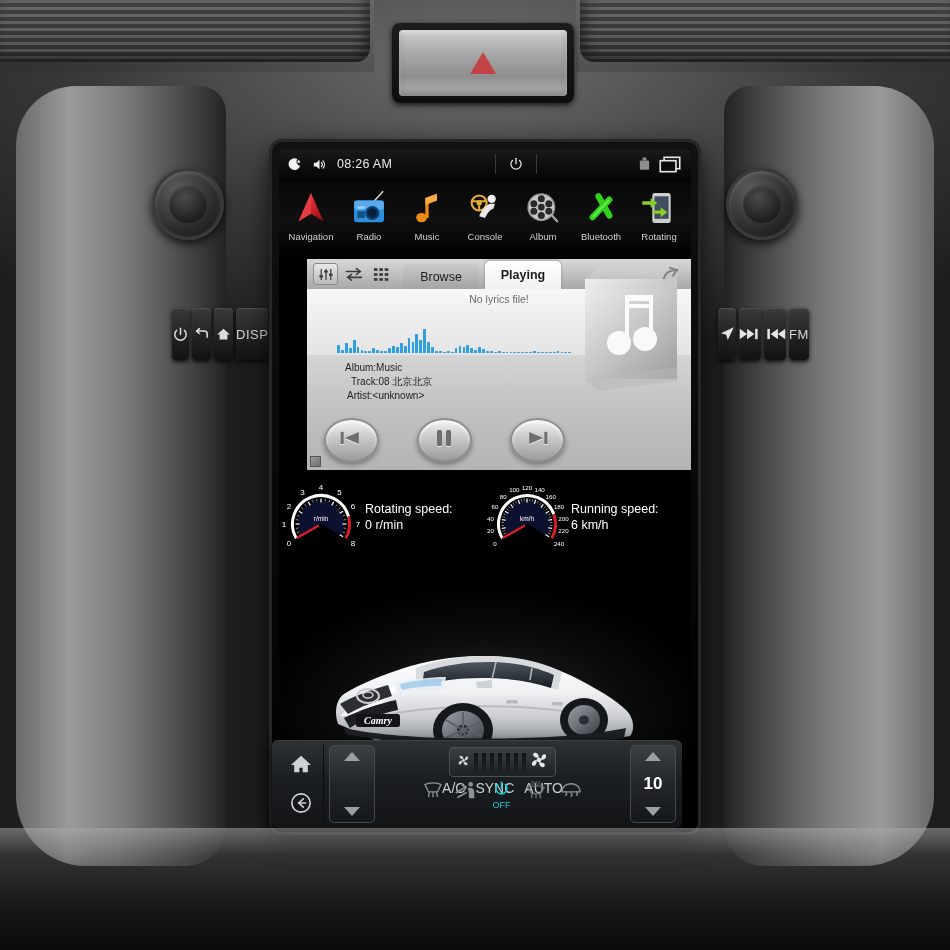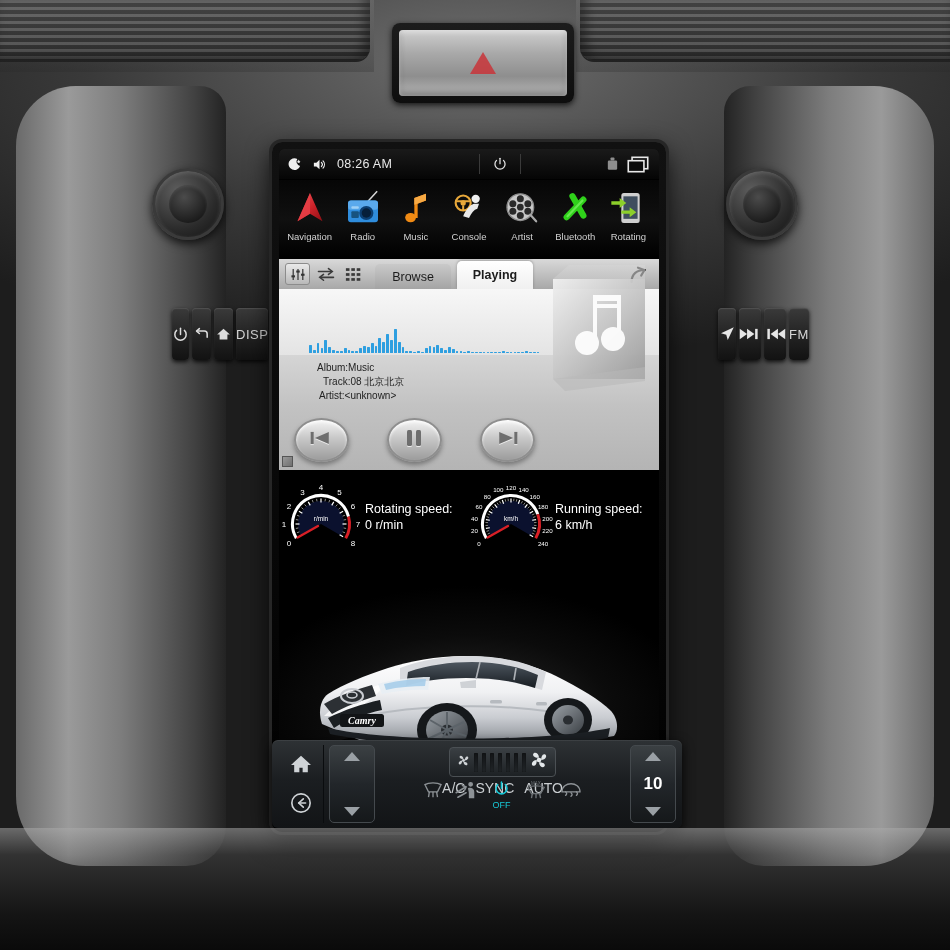--- a/index.html
+++ b/index.html
@@ -102,21 +102,21 @@
     box-shadow: 0 2px 4px rgba(0,0,0,.8), inset 0 1px 1px rgba(255,255,255,.12);
     display: flex; align-items: center; justify-content: center;
     color: #dcdcdc; font-size: 16px;
   }
   .hw-btn svg { display: block; }
   .hw-text { font-size: 13px; letter-spacing: .5px; color: #d5d5d5; }
 
   
   #bezel {
     position: absolute; left: 272px; top: 142px;
-    width: 394px; height: 690px;
+    width: 426px; height: 690px;
     background: linear-gradient(180deg,#111,#000);
     border-radius: 10px;
     box-shadow: 0 0 0 3px #262626, 0 8px 26px rgba(0,0,0,.9);
     padding: 7px;
   }
   #screen {
     width: 100%; height: 100%;
     background: #000;
     border-radius: 5px;
     overflow: hidden;
@@ -153,20 +153,21 @@
   .app-glyph { height: 48px; display: flex; align-items: center; justify-content: center; }
   .app-label { font-size: 9.5px; color: #d2d2d2; margin-top: -1px; white-space: nowrap; }
 
   
   #player {
     flex: 0 0 212px;
     background: linear-gradient(180deg,#f2f2f2,#dcdcdc);
     display: flex; flex-direction: column;
     position: relative;
     border-top: 1px solid #000;
+    margin-left: 28px;
   }
   #player-tabs {
     height: 30px; flex: 0 0 30px;
     background: linear-gradient(180deg,#d9d9d9,#a8a8a8);
     display: flex; align-items: flex-end;
     padding: 0 6px;
     position: relative;
   }
   .tool-ico {
     width: 25px; height: 22px; margin: 0 3px 4px 0;
@@ -552,21 +553,21 @@
               <circle cx="22" cy="23" r="4" fill="#2a2a2a"></circle>
               <circle cx="22" cy="13" r="4.2" fill="#2a2a2a"></circle>
               <circle cx="22" cy="33" r="4.2" fill="#2a2a2a"></circle>
               <circle cx="13" cy="19" r="4.2" fill="#2a2a2a"></circle>
               <circle cx="31" cy="19" r="4.2" fill="#2a2a2a"></circle>
               <circle cx="13" cy="28" r="4.2" fill="#2a2a2a"></circle>
               <circle cx="31" cy="28" r="4.2" fill="#2a2a2a"></circle>
               <path d="M34 32 L41 40" stroke="#aaa" stroke-width="2.6" stroke-linecap="round"></path>
             </svg>
           </span>
-          <span class="app-label">Artist</span>
+          <span class="app-label">Album</span>
         </div>
 
         <div class="app-item">
           <span class="app-glyph">
             <svg width="40" height="40" viewBox="0 0 48 48">
               <path d="M14 35 L34 14" stroke="#2fd11a" stroke-width="7.5" stroke-linecap="round"></path>
               <path d="M21 10 L34 33" stroke="#2fd11a" stroke-width="7.5" stroke-linecap="round"></path>
               <path d="M15 34 L33 15" stroke="#66e84f" stroke-width="2.6" stroke-linecap="round"></path>
             </svg>
           </span>
@@ -624,20 +625,21 @@
           <span class="tab active">Playing</span>
           <span class="tool-ico" id="tab-back">
             <svg width="22" height="19" viewBox="0 0 24 20" fill="none" stroke="#2a2a2a" stroke-width="2.4" stroke-linecap="round">
               <path d="M5 17 C5 8 11 4 19 4"></path>
                 <polyline points="12,1.5 19,4 15.5,10"></polyline>
             </svg>
           </span>
         </div>
 
         <div id="lyrics-area">
+          <span id="lyrics-text">No lyrics file!</span>
           <div id="waveform-row">
               <span class="wbar" style="height: 8px;"></span>
               <span class="wbar" style="height: 3.42857px;"></span>
               <span class="wbar" style="height: 10.2857px;"></span>
               <span class="wbar" style="height: 5.14286px;"></span>
               <span class="wbar" style="height: 12.5714px;"></span>
               <span class="wbar" style="height: 6.28571px;"></span>
               <span class="wbar" style="height: 2.85714px;"></span>
               <span class="wbar" style="height: 2.28571px;"></span>
               <span class="wbar" style="height: 1.71429px;"></span>

